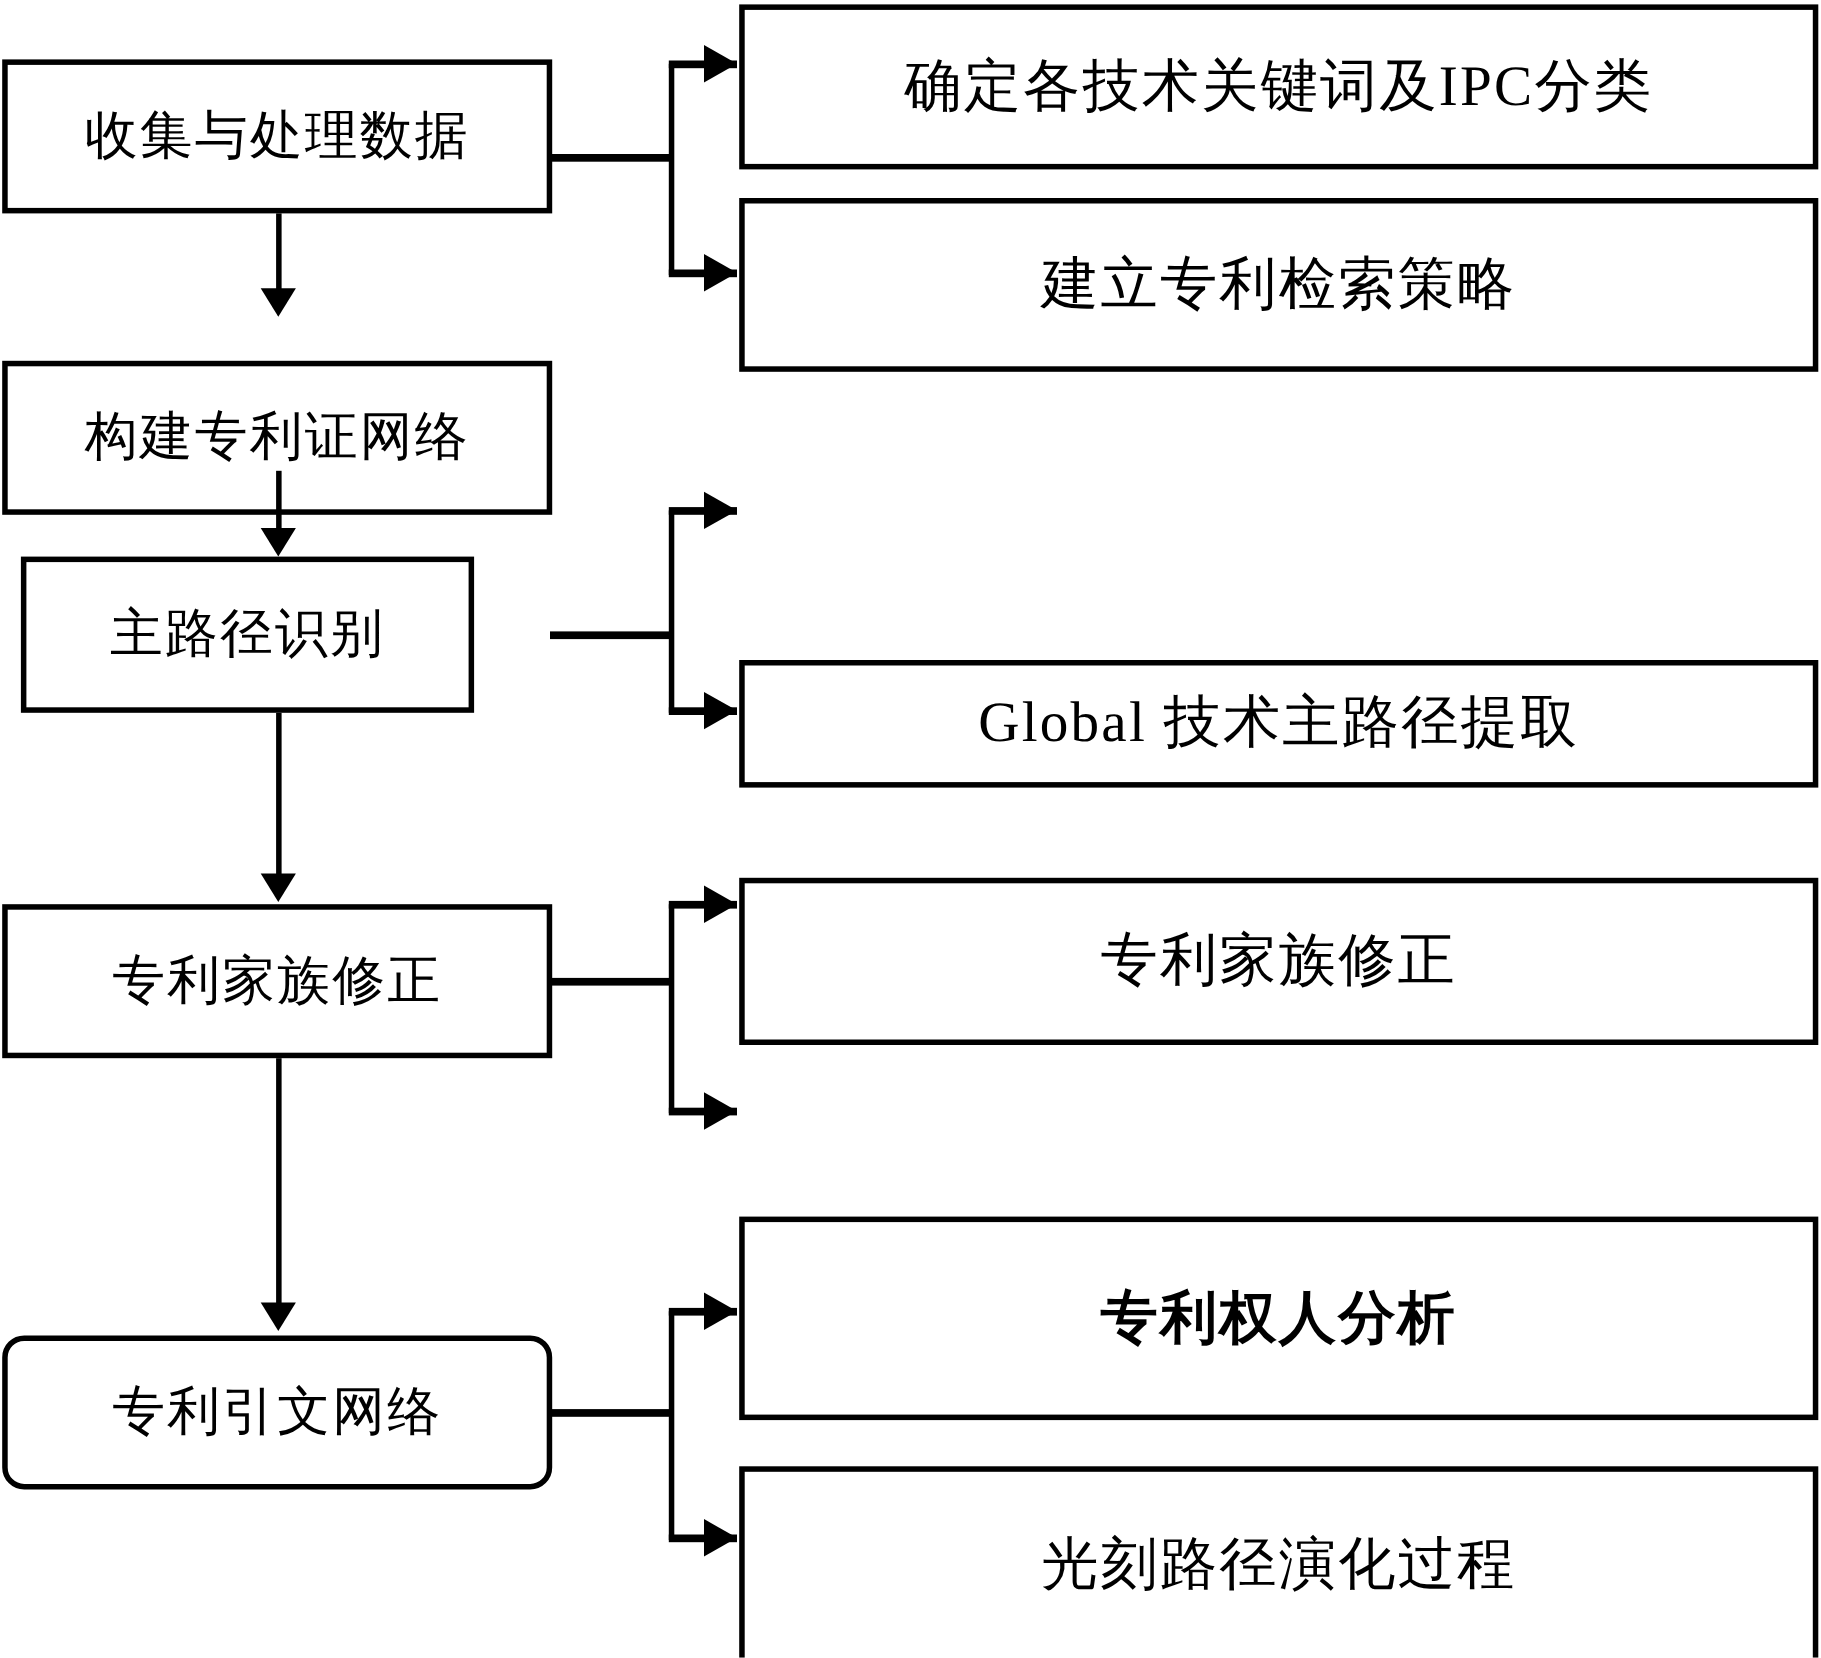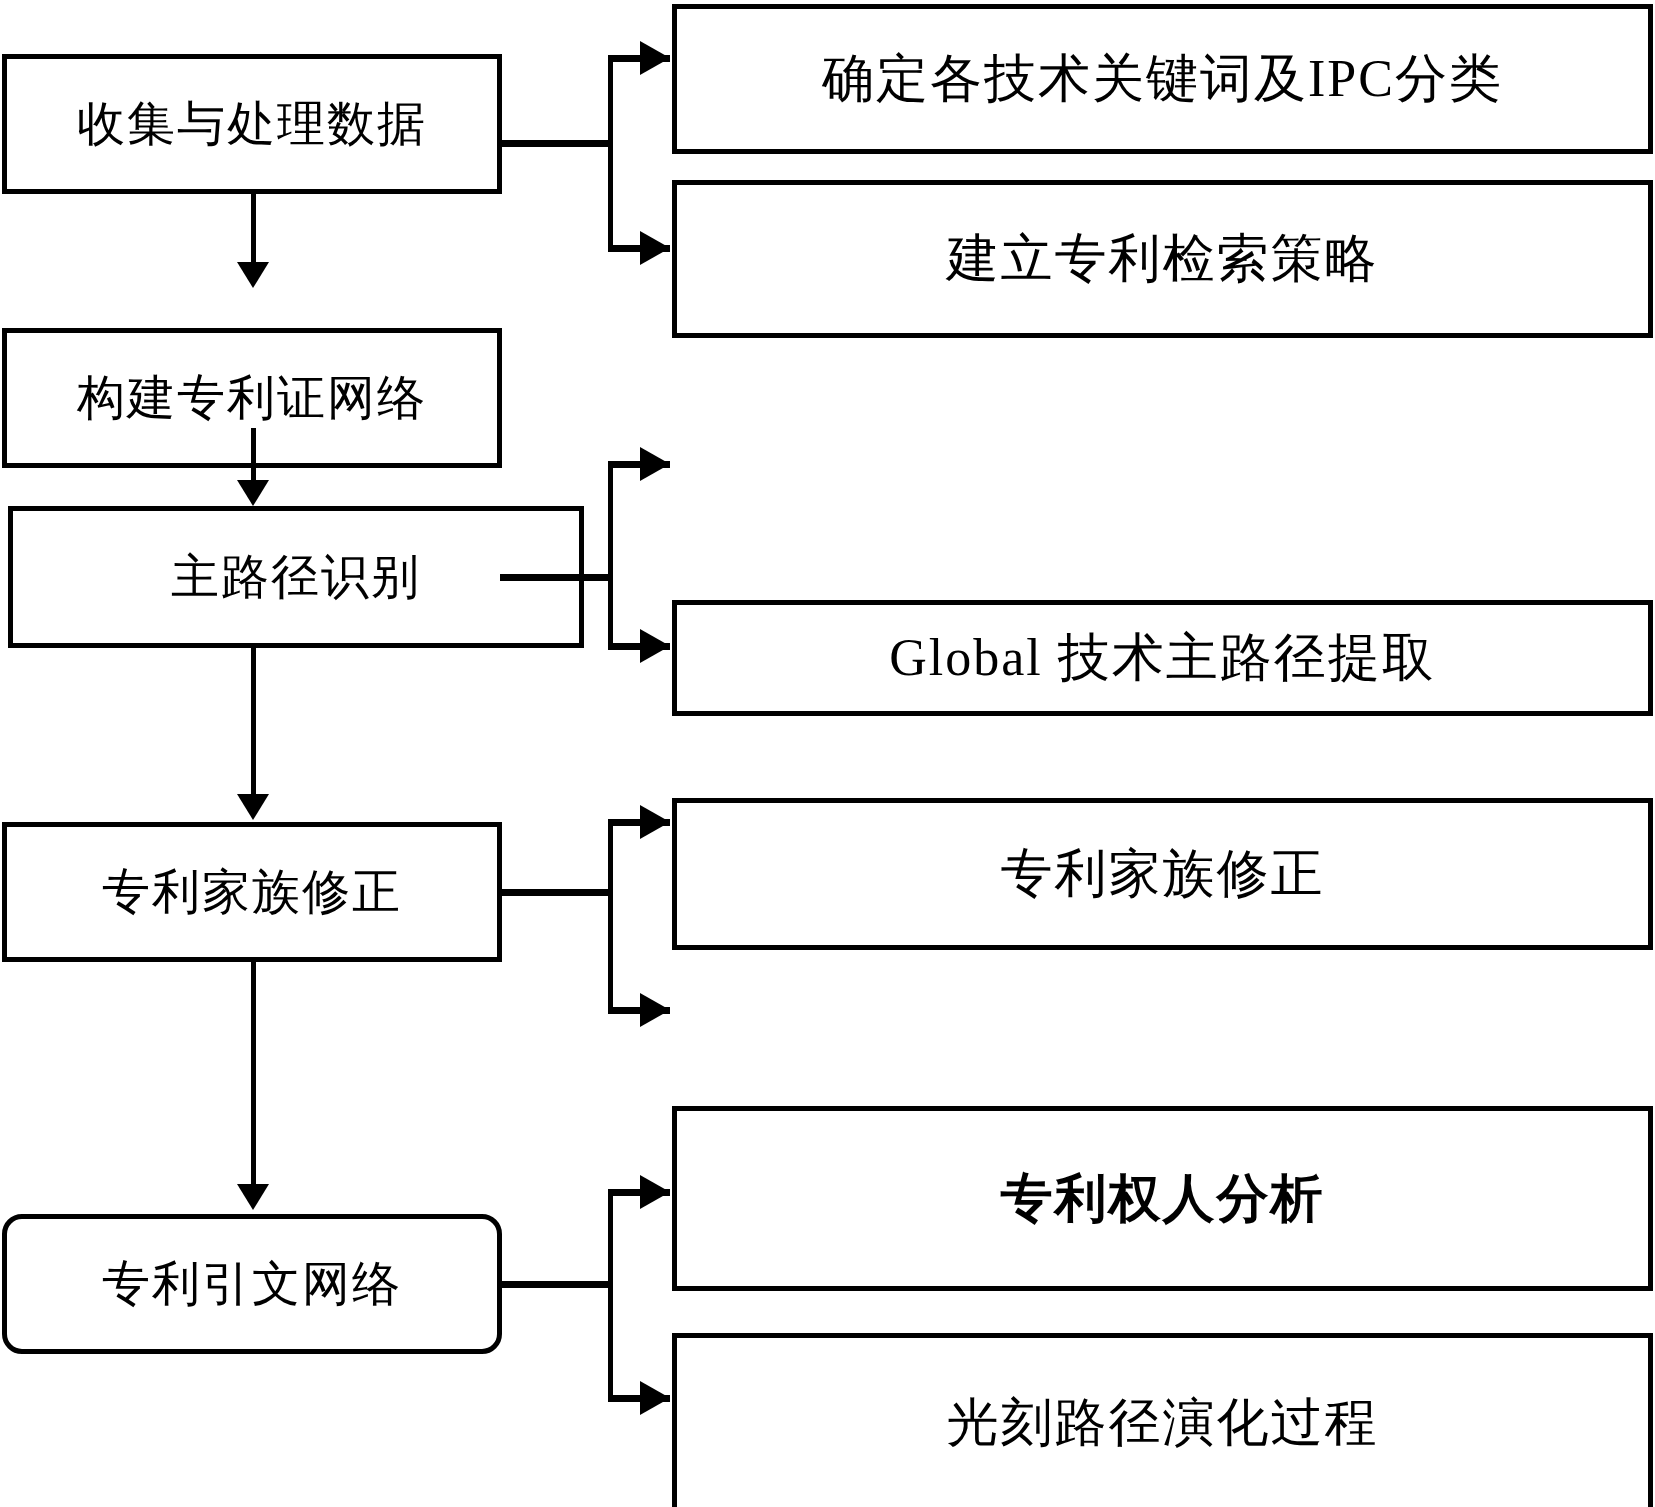--- a/index.html
+++ b/index.html
@@ -72,21 +72,21 @@
 <div id="canvas">
 
   <div class="node left" style="left:2px; top:54px; width:500px; height:140px;">
     <span class="label">收集与处理数据</span>
   </div>
 
   <div class="node left" style="left:2px; top:288px; width:500px; height:140px;margin-top:40px;">
     <span class="label">构建专利证网络</span>
   </div>
 
-  <div class="node left" style="left:8px; top:506px; width:576px; height:142px;">
+  <div class="node left" style="left:19px; top:506px; width:412px; height:142px;">
     <span class="label">主路径识别</span>
   </div>
 
   <div class="node left" style="left:2px; top:822px; width:500px; height:140px;">
     <span class="label">专利家族修正</span>
   </div>
 
   <div class="node left" style="left:2px; top:1214px; width:500px; height:140px;border-radius:20px;">
     <span class="label">专利引文网络</span>
   </div>

